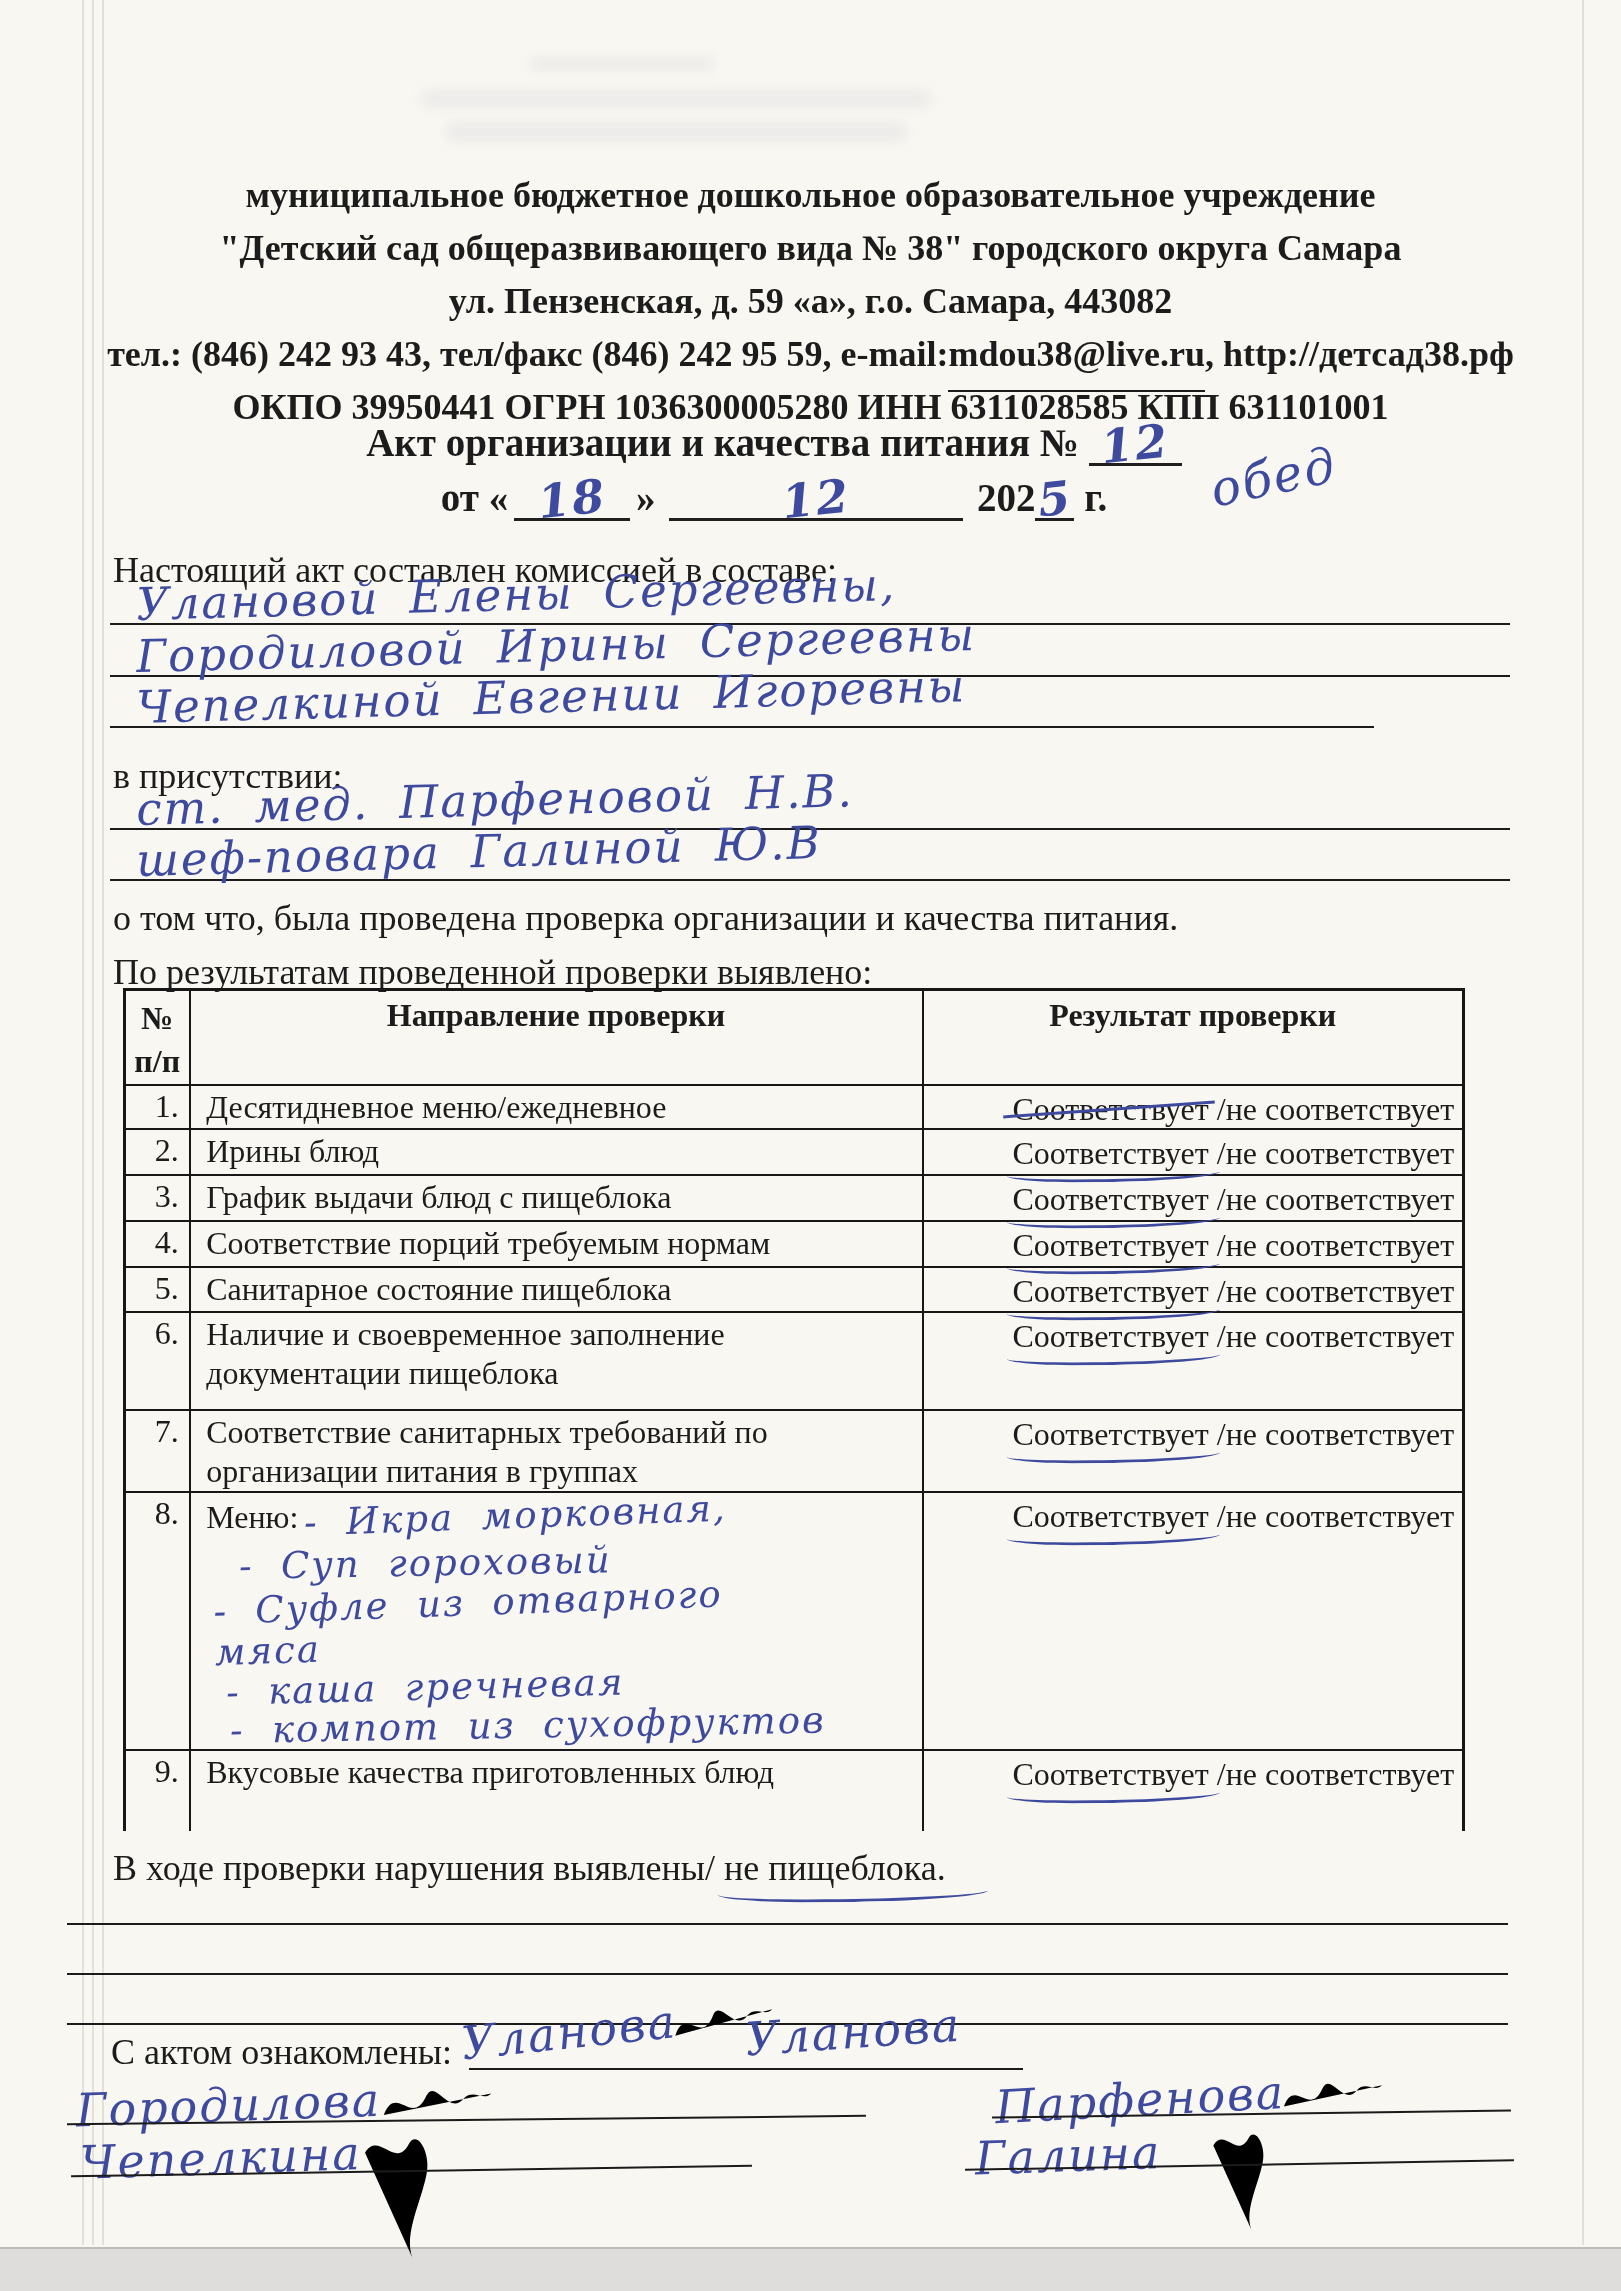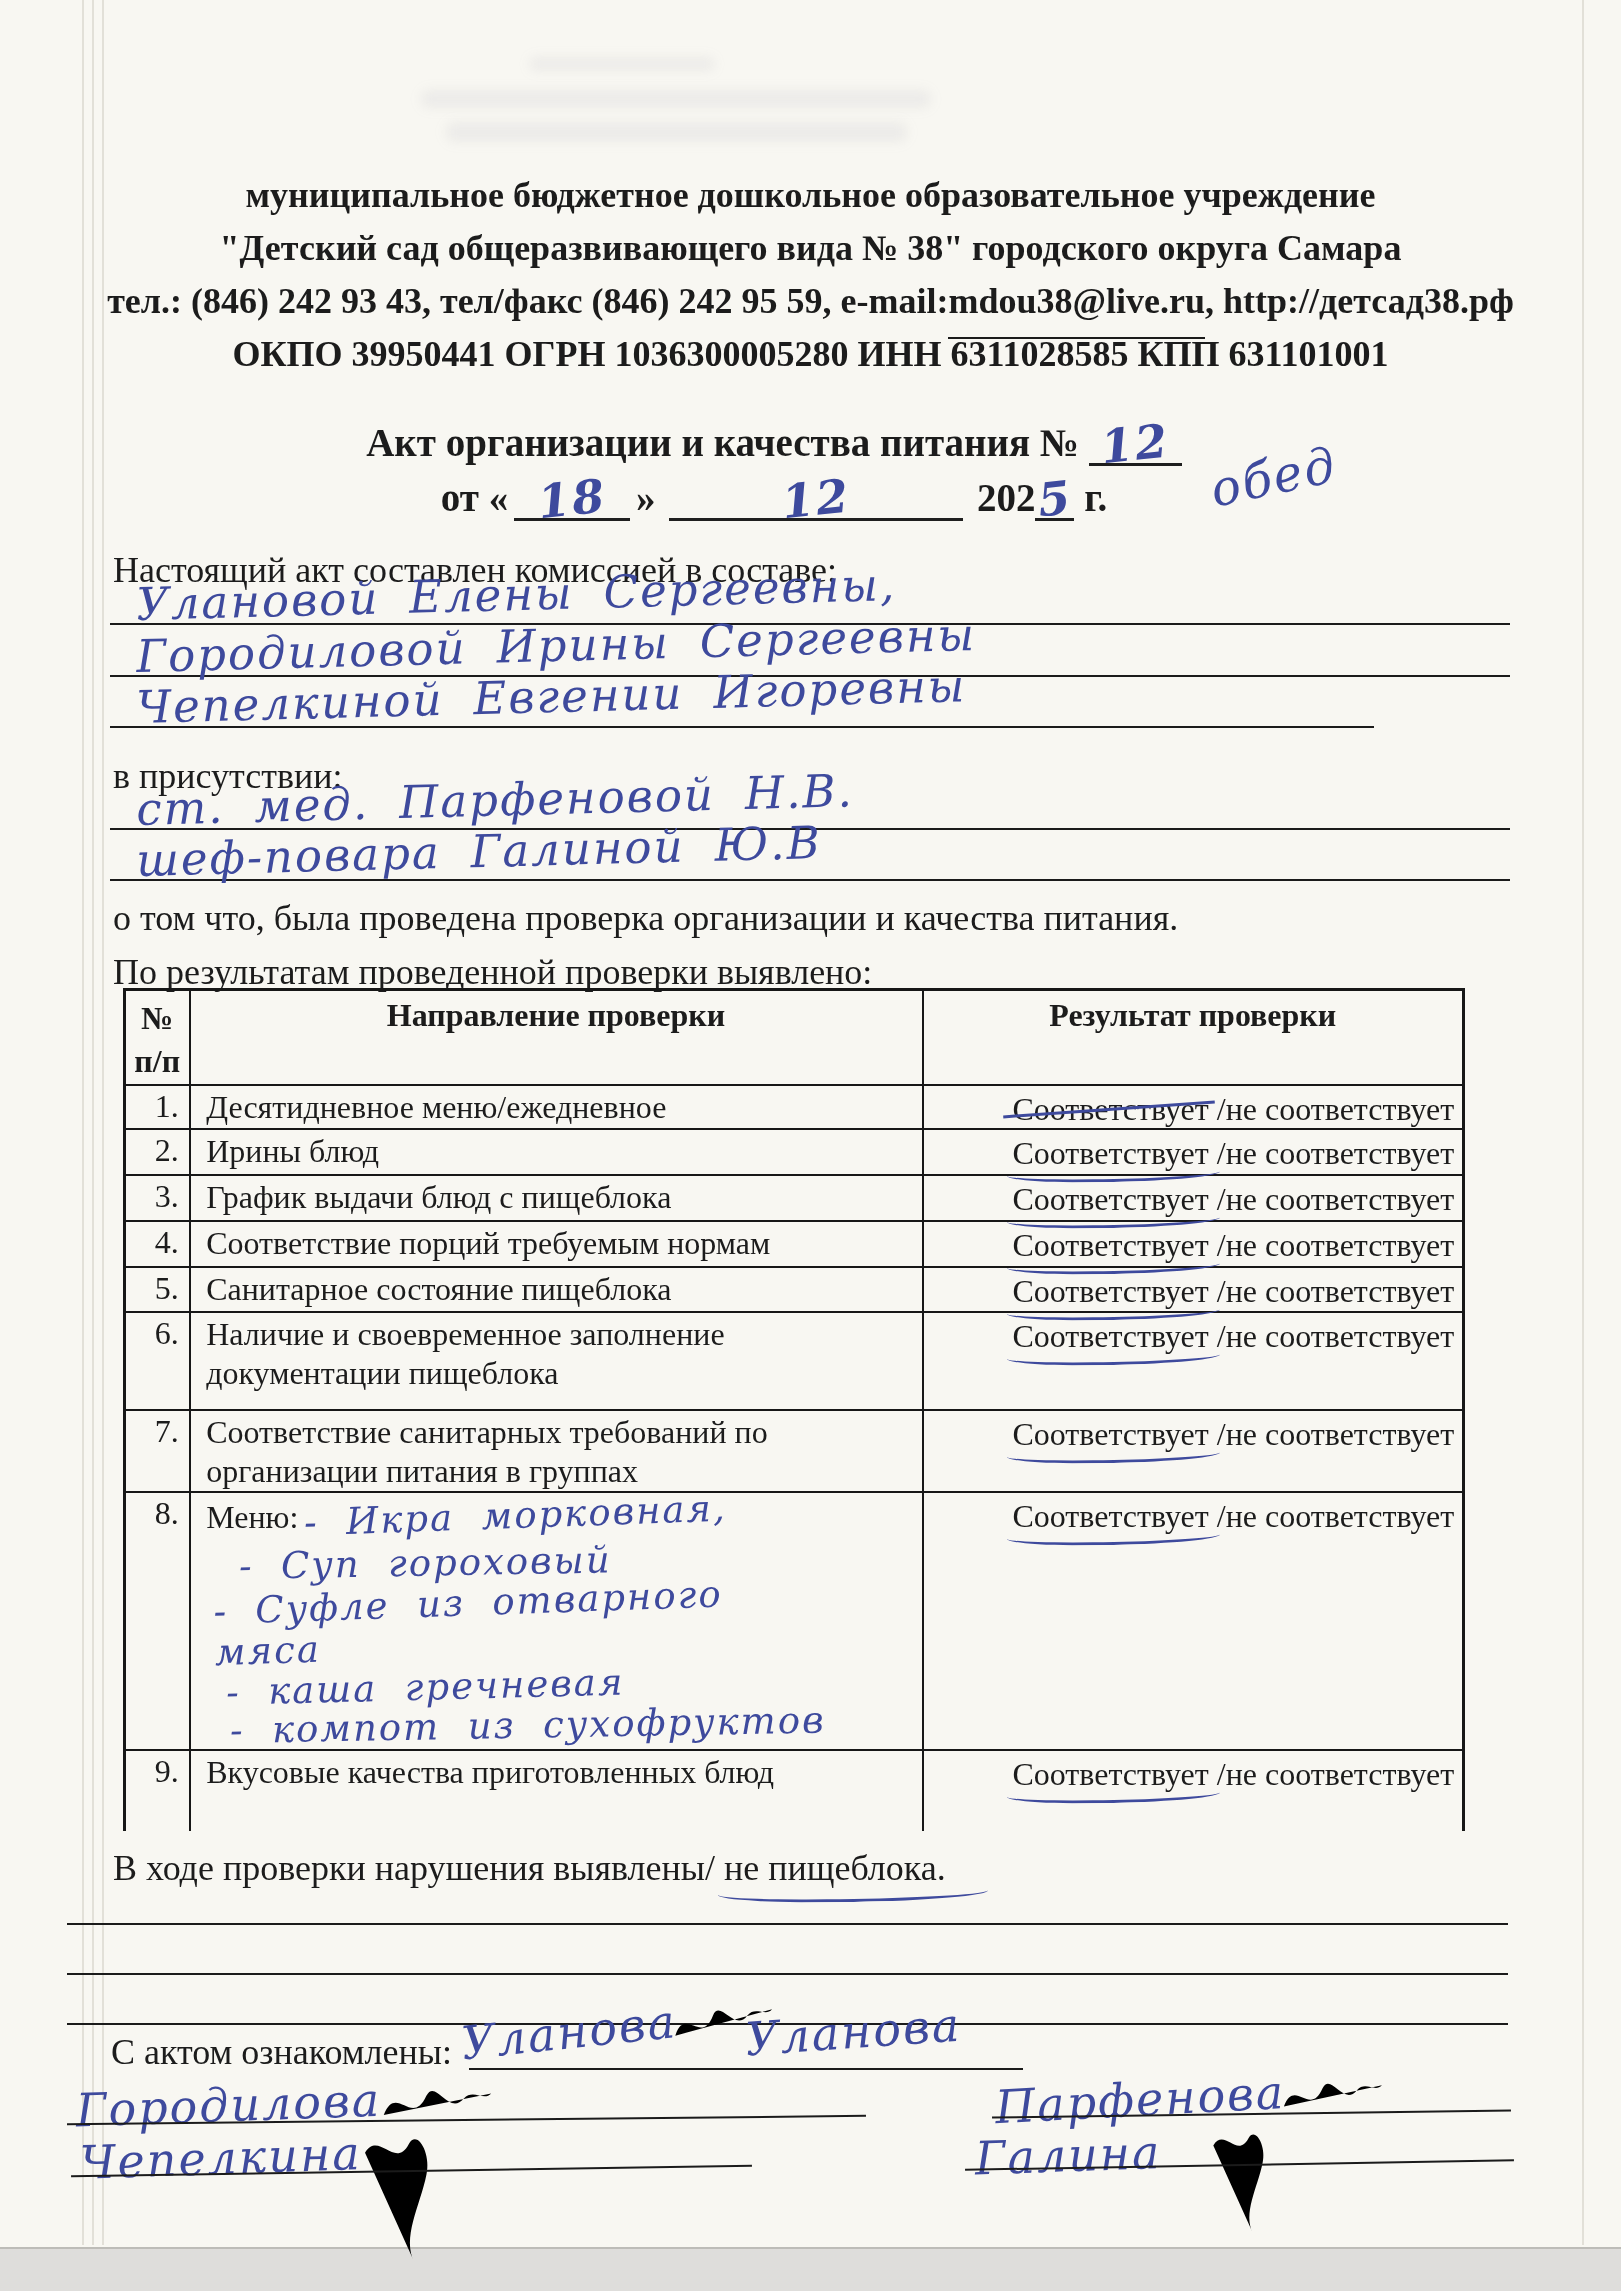--- a/index.html
+++ b/index.html
@@ -111,20 +111,21 @@
   <div class="vline v4"></div>
   <div class="ghost g1"></div>
   <div class="ghost g2"></div>
   <div class="ghost g3"></div>
   <div class="bottom-strip"></div>
 
   
   <div class="header">
     <div class="h-line">муниципальное бюджетное дошкольное образовательное учреждение</div>
     <div class="h-line">"Детский сад общеразвивающего вида № 38" городского округа Самара</div>
+    <div class="h-line">ул. Пензенская, д. 59 «а», г.о. Самара, 443082</div>
     <div class="h-line"><span>тел.: (846) 242 93 43, тел/факс (846) 242 95 59, e-mail:</span><span class="email">mdou38@live.ru</span><span>,  http://детсад38.рф</span></div>
     <div class="h-line">ОКПО 39950441 ОГРН 1036300005280  ИНН 6311028585  КПП 631101001</div>
   </div>
 
   
   <div class="title-block">
     <div class="t-line1">
       <span>Акт организации и качества питания №</span>
       <span class="blank blank-no"><span class="hw">12</span></span>
     </div>

